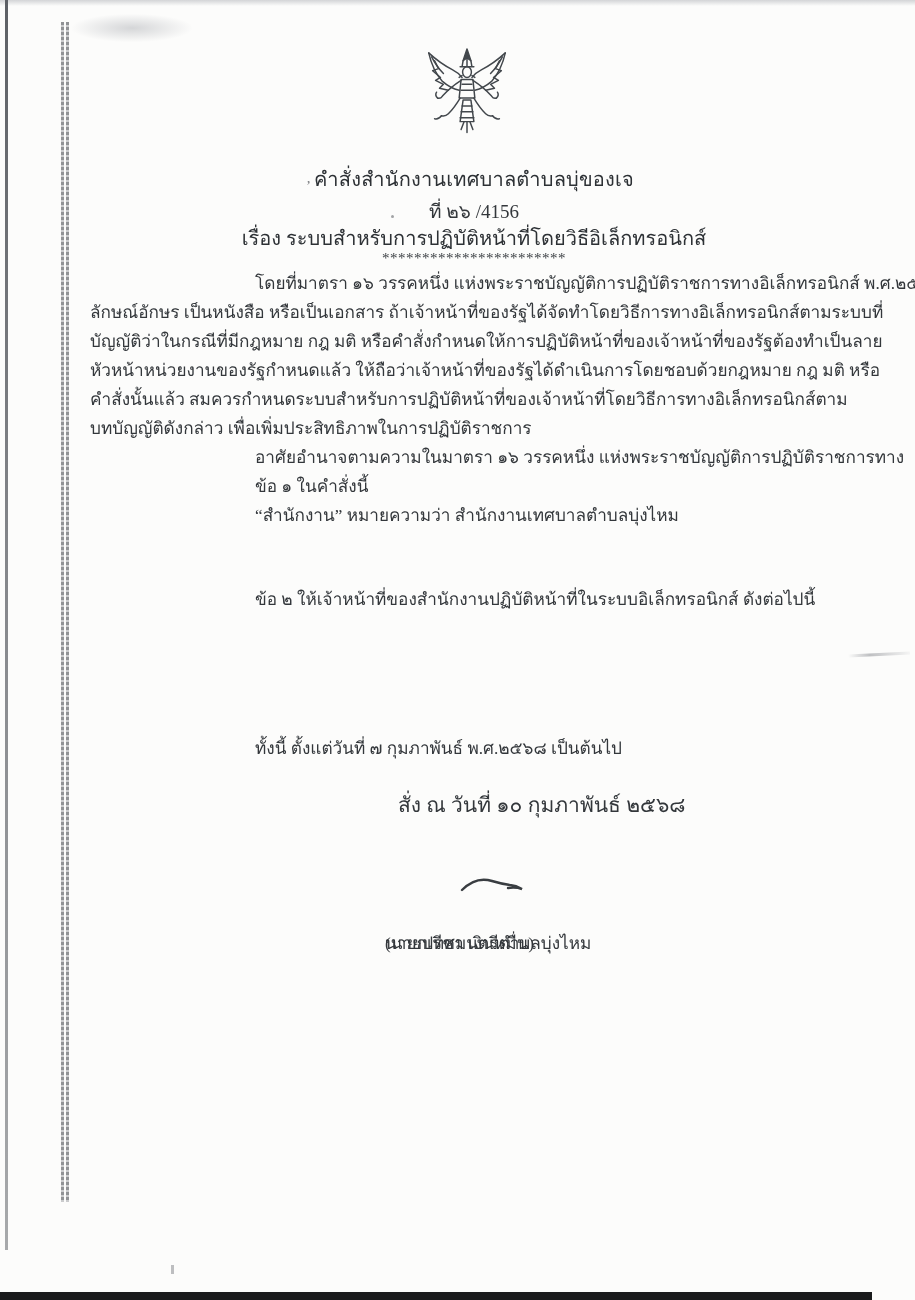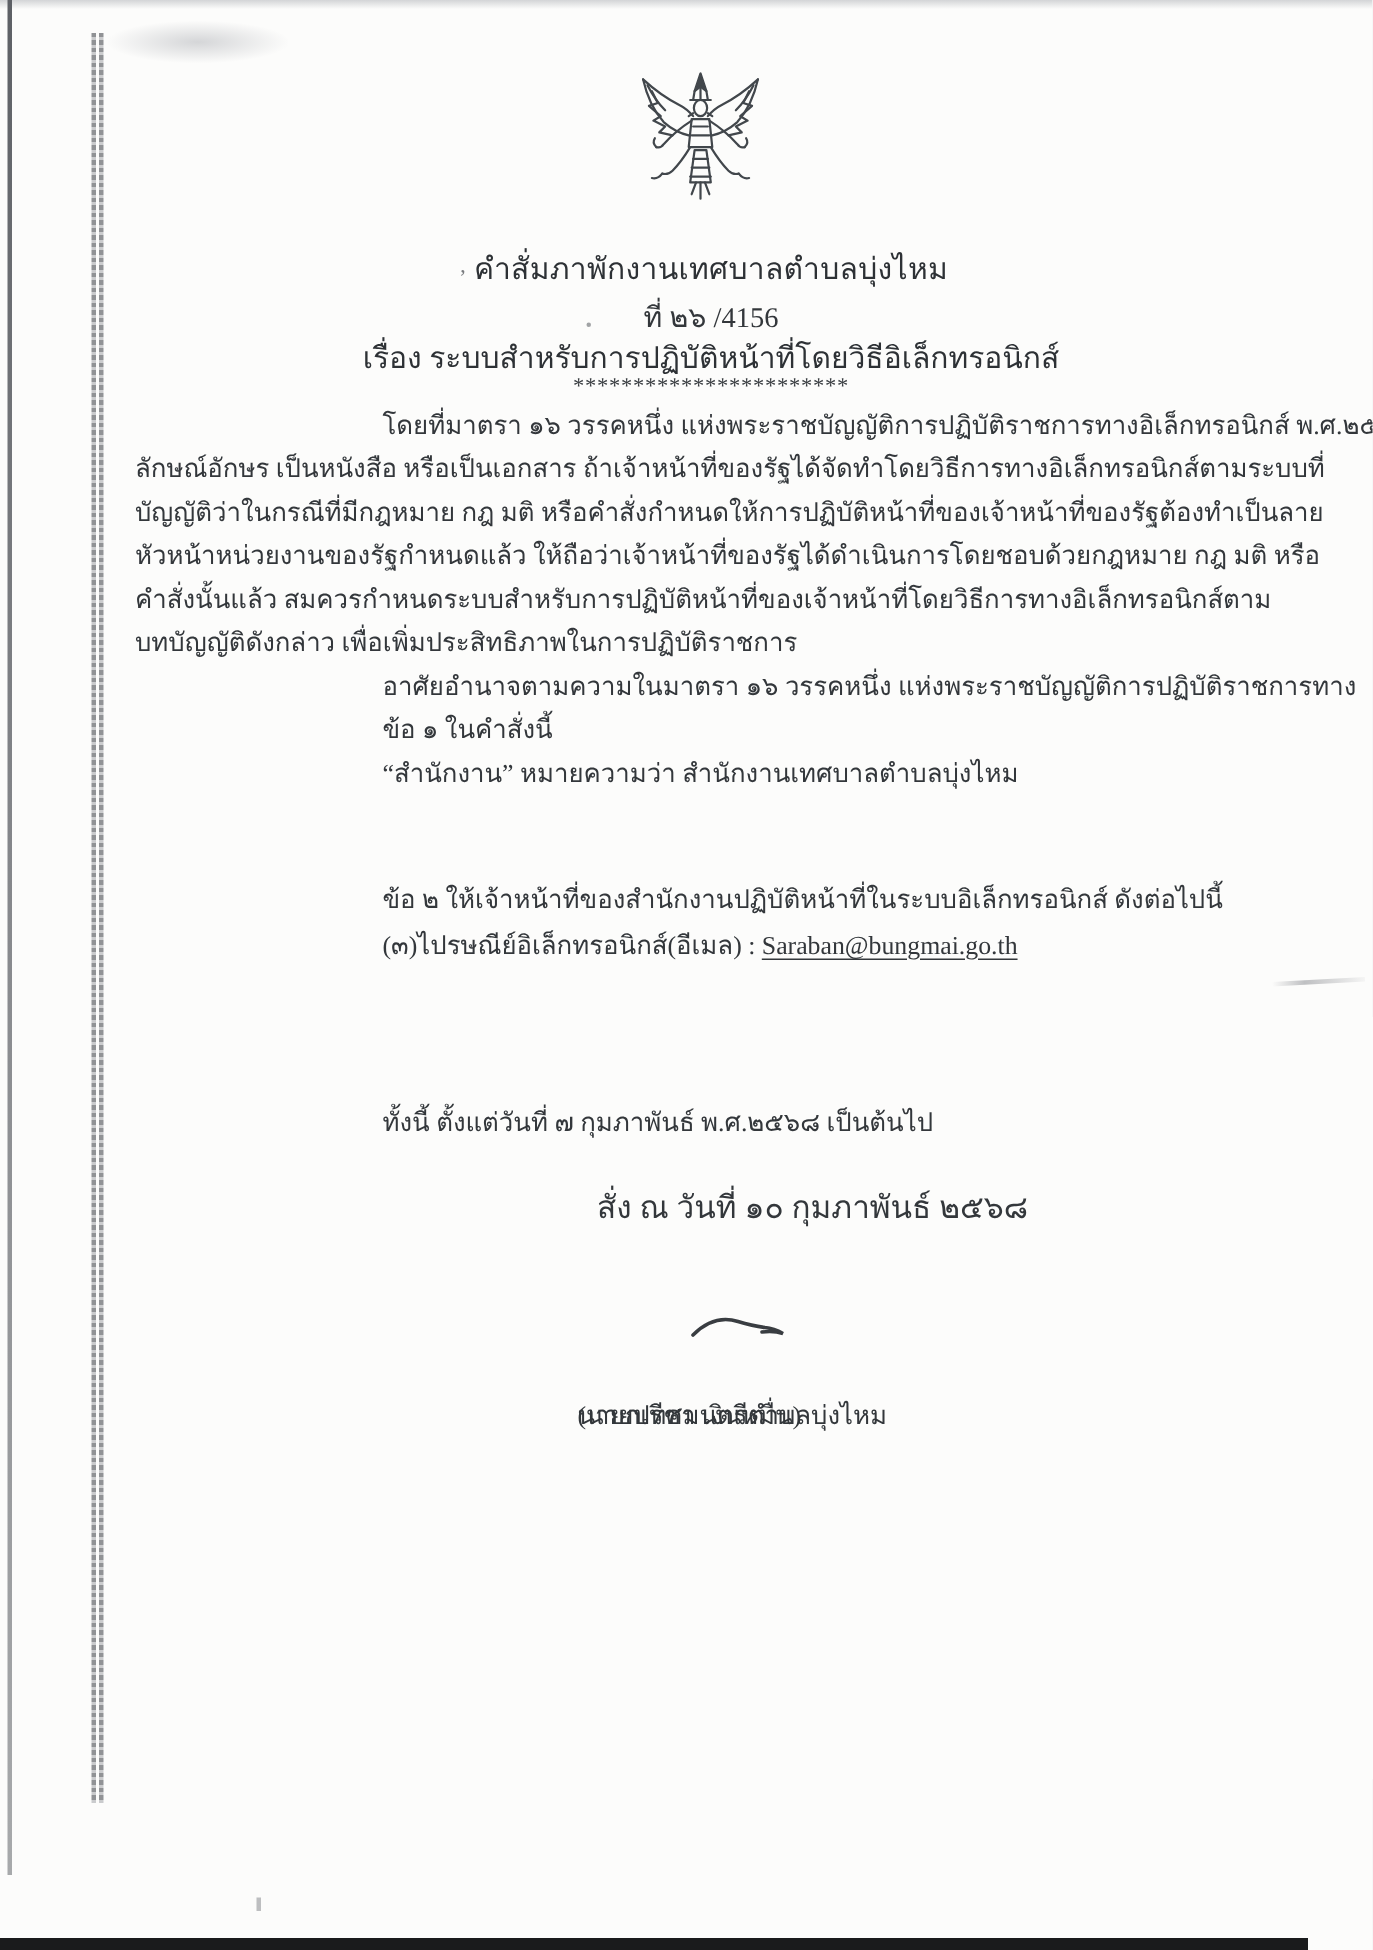--- a/index.html
+++ b/index.html
@@ -129,40 +129,39 @@
         <path d="M62,52 Q68,62 74,68 Q77,71 81,70"></path>
         <path d="M29,70 Q26,74 22,73 M81,70 Q84,74 88,73"></path>
 
         <path d="M51,54 L59,54 L62,76 L48,76 Z"></path>
         <path d="M50,60 L60,60 M49,66 L61,66 M48,72 L62,72"></path>
         <path d="M52,76 L49,84 M55,76 L55,87 M58,76 L61,84"></path>
       </g>
     </svg>
   </div>
 
-  <div class="center title1">คำสั่มภาพักงานเทศบาลตำบลบุ่งไหม</div>
+  <div class="center title1">คำสั่งสำนักงานเทศบาลตำบลบุ่ของเจ</div>
   <div class="center docnum">ที่ ๒๖ /4156</div>
   <div class="center subject">เรื่อง ระบบสำหรับการปฏิบัติหน้าที่โดยวิธีอิเล็กทรอนิกส์</div>
   <div class="center stars">***********************</div>
 
   <div class="textblock block-main">
     <div class="line ind">โดยที่มาตรา ๑๖ วรรคหนึ่ง แห่งพระราชบัญญัติการปฏิบัติราชการทางอิเล็กทรอนิกส์ พ.ศ.๒๕๖๕</div>
     <div class="line">ลักษณ์อักษร เป็นหนังสือ หรือเป็นเอกสาร ถ้าเจ้าหน้าที่ของรัฐได้จัดทำโดยวิธีการทางอิเล็กทรอนิกส์ตามระบบที่</div>
     <div class="line">บัญญัติว่าในกรณีที่มีกฎหมาย กฎ มติ หรือคำสั่งกำหนดให้การปฏิบัติหน้าที่ของเจ้าหน้าที่ของรัฐต้องทำเป็นลาย</div>
     <div class="line">หัวหน้าหน่วยงานของรัฐกำหนดแล้ว ให้ถือว่าเจ้าหน้าที่ของรัฐได้ดำเนินการโดยชอบด้วยกฎหมาย กฎ มติ หรือ</div>
     <div class="line">คำสั่งนั้นแล้ว สมควรกำหนดระบบสำหรับการปฏิบัติหน้าที่ของเจ้าหน้าที่โดยวิธีการทางอิเล็กทรอนิกส์ตาม</div>
     <div class="line">บทบัญญัติดังกล่าว เพื่อเพิ่มประสิทธิภาพในการปฏิบัติราชการ</div>
     <div class="line ind">อาศัยอำนาจตามความในมาตรา ๑๖ วรรคหนึ่ง แห่งพระราชบัญญัติการปฏิบัติราชการทาง</div>
     <div class="line ind">ข้อ ๑ ในคำสั่งนี้</div>
     <div class="line ind">“สำนักงาน” หมายความว่า สำนักงานเทศบาลตำบลบุ่งไหม</div>
   </div>
 
   <div class="textblock block-clause2">
     <div class="line ind">ข้อ ๒ ให้เจ้าหน้าที่ของสำนักงานปฏิบัติหน้าที่ในระบบอิเล็กทรอนิกส์ ดังต่อไปนี้</div>
-    <div class="line ind"><span>(๓)ไปรษณีย์อิเล็กทรอนิกส์(อีเมล) : </span><span class="ulink">Saraban@bungmai.go.th</span></div>
   </div>
 
   <div class="textblock block-effective">
     <div class="line ind">ทั้งนี้ ตั้งแต่วันที่ ๗ กุมภาพันธ์ พ.ศ.๒๕๖๘ เป็นต้นไป</div>
   </div>
 
   <div class="issued-line">สั่ง ณ วันที่ ๑๐ กุมภาพันธ์ ๒๕๖๘</div>
 
   <div class="sig-curve">
     <svg viewBox="0 0 95 30" width="95" height="30" aria-hidden="true">

